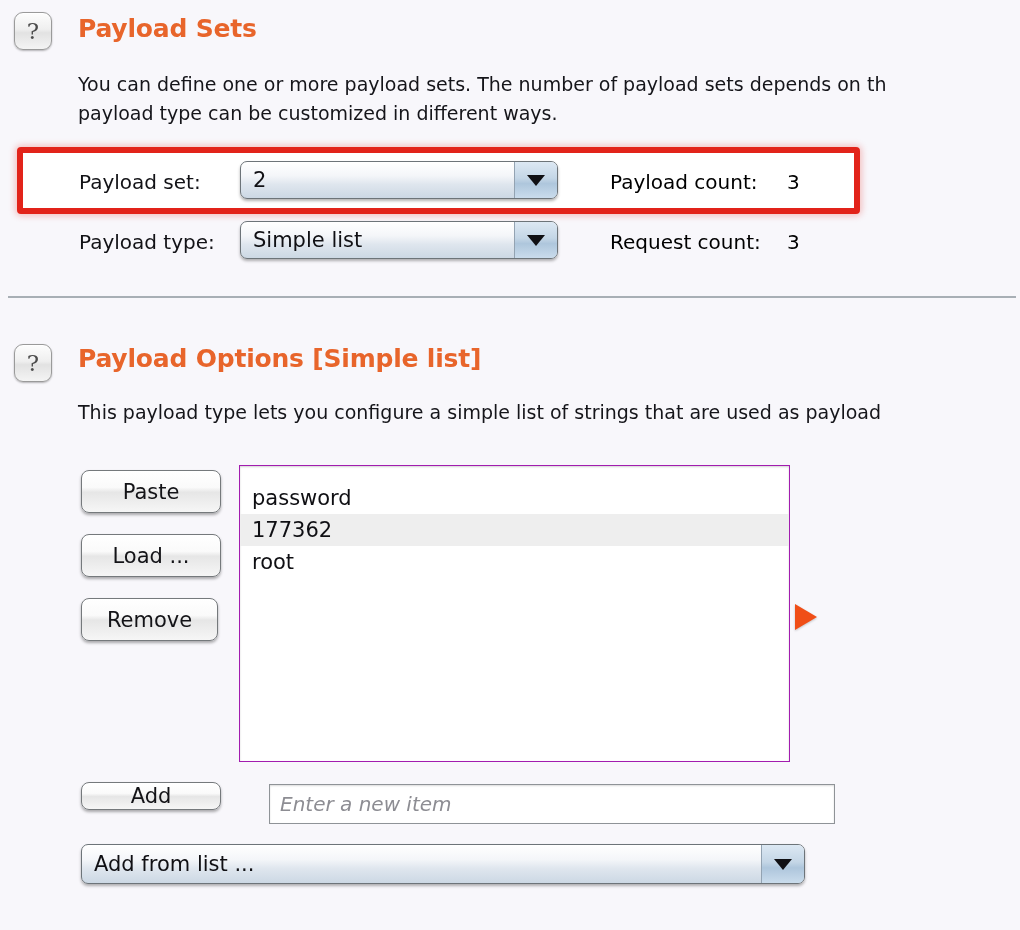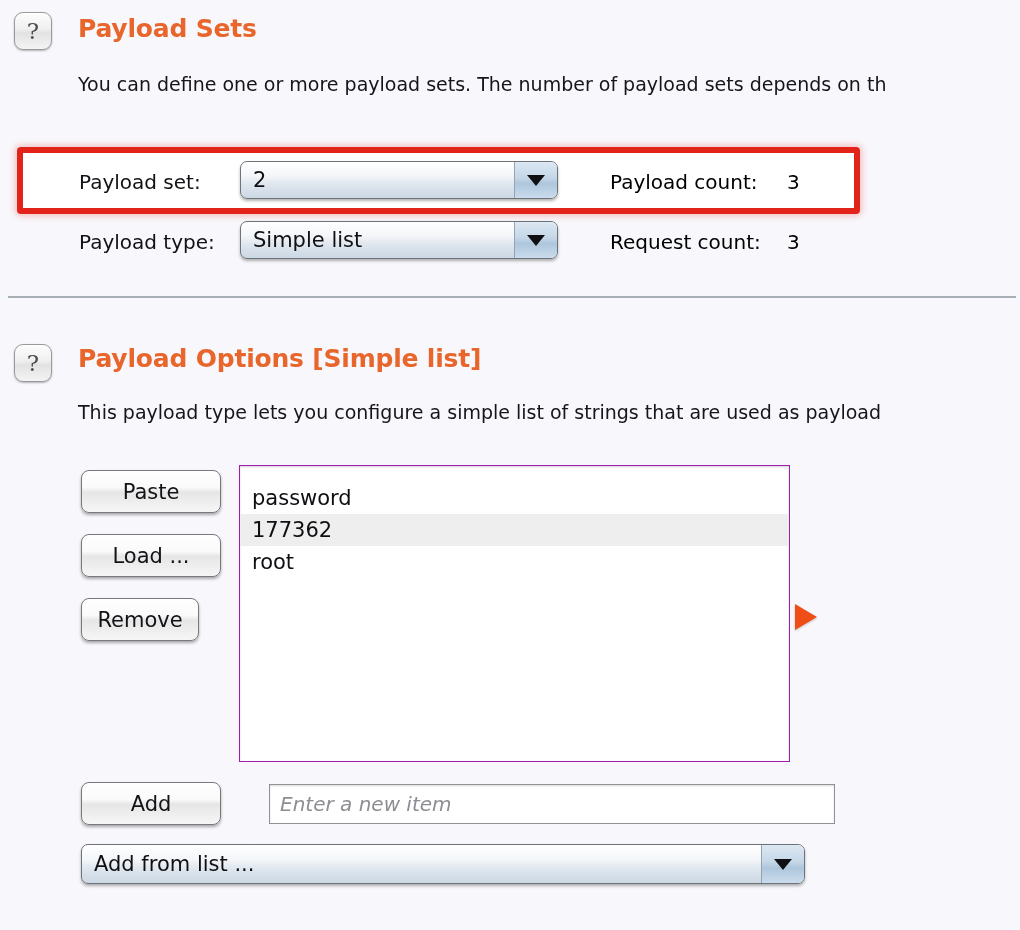--- a/index.html
+++ b/index.html
@@ -208,20 +208,21 @@
 </head>
 <body>
 
 <div class="section" style="top:0;height:296px;">
 
   <div class="help-btn" style="left:14px;top:12px;">?</div>
 
   <div class="sec-title" style="left:78px;top:14px;">Payload Sets</div>
 
   <div class="sec-desc" style="left:78px;top:70px;">You can define one or more payload sets. The number of payload sets depends on th</div>
+  <div class="sec-desc" style="left:78px;top:99px;">payload type can be customized in different ways.</div>
 
   <div class="redbox" style="left:17px;top:147px;width:843px;height:67px;"></div>
 
   <div class="field-label" style="left:79px;top:170px;">Payload set:</div>
 
   <div class="combo" style="left:240px;top:161px;width:318px;height:38px;">
     <span class="combo-text">2</span>
     <span class="combo-arrow">
       <span class="tri-down"></span>
     </span>
@@ -248,31 +249,31 @@
 <div class="section" style="top:298px;height:632px;">
 
   <div class="help-btn" style="left:14px;top:46px;">?</div>
 
   <div class="sec-title" style="left:78px;top:46px;">Payload Options [Simple list]</div>
 
   <div class="sec-desc" style="left:78px;top:100px;">This payload type lets you configure a simple list of strings that are used as payload</div>
 
   <div class="btn" style="left:81px;top:236px;width:140px;height:43px;">Load ...</div>
   <div class="btn" style="left:81px;top:172px;width:140px;height:43px;">Paste</div>
-  <div class="btn" style="left:81px;top:300px;width:118px;height:43px;">Remove</div>
+  <div class="btn" style="left:81px;top:300px;width:137px;height:43px;">Remove</div>
 
   <div class="listbox" style="left:239px;top:167px;width:551px;height:297px;">
     <div class="list-item">password</div>
     <div class="list-item alt">177362</div>
     <div class="list-item">root</div>
   </div>
 
   <div class="play-arrow" style="left:795px;top:306px;"></div>
 
-  <div class="btn" style="left:81px;top:484px;width:140px;height:43px;">Add</div>
+  <div class="btn" style="left:81px;top:484px;width:140px;height:28px;">Add</div>
 
   <div class="textinput" style="left:239px;top:486px;width:566px;height:40px;">
     <span class="ph">Enter a new item</span>
   </div>
 
   <div class="combo" style="left:81px;top:546px;width:724px;height:40px;">
     <span class="combo-text">Add from list ...</span>
     <span class="combo-arrow">
       <span class="tri-down"></span>
     </span>

